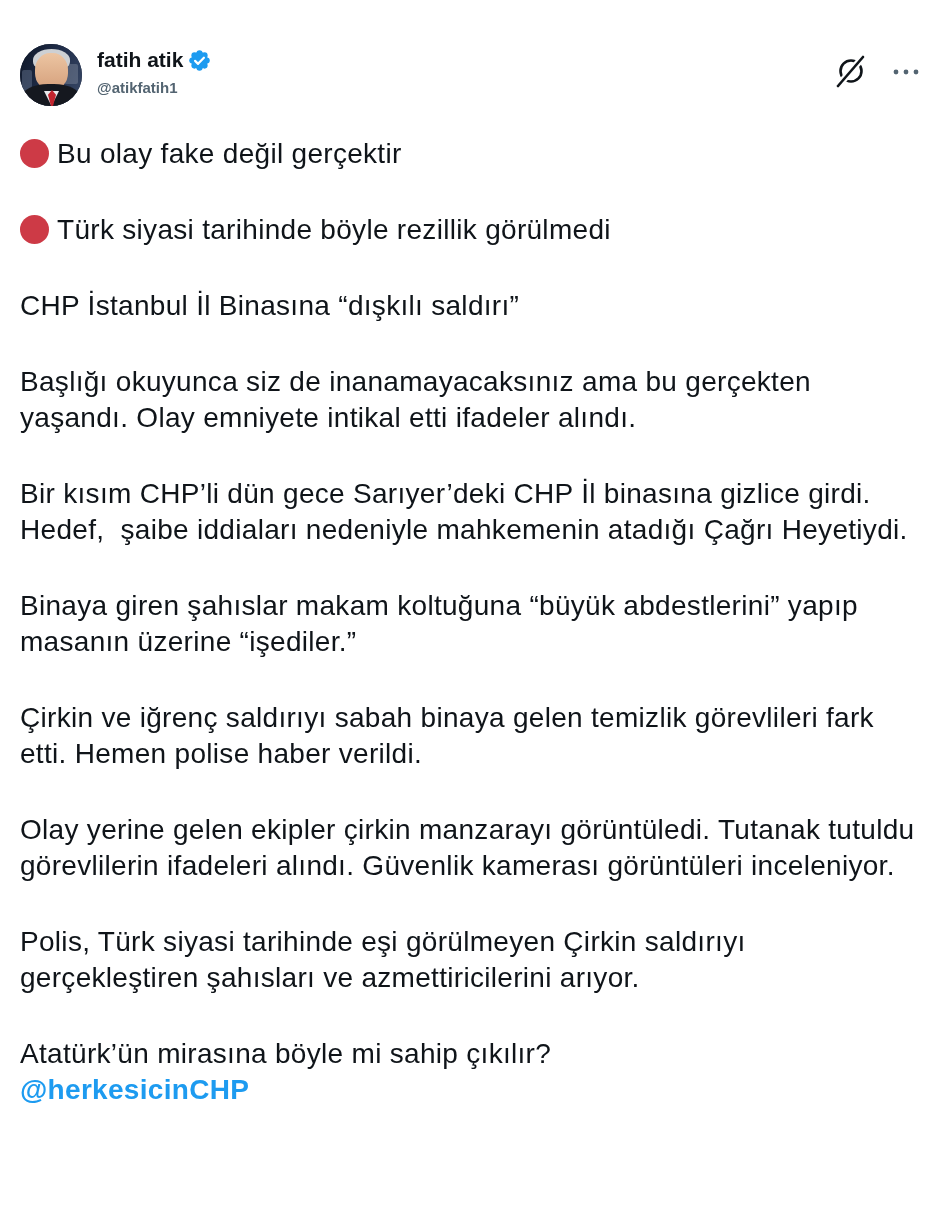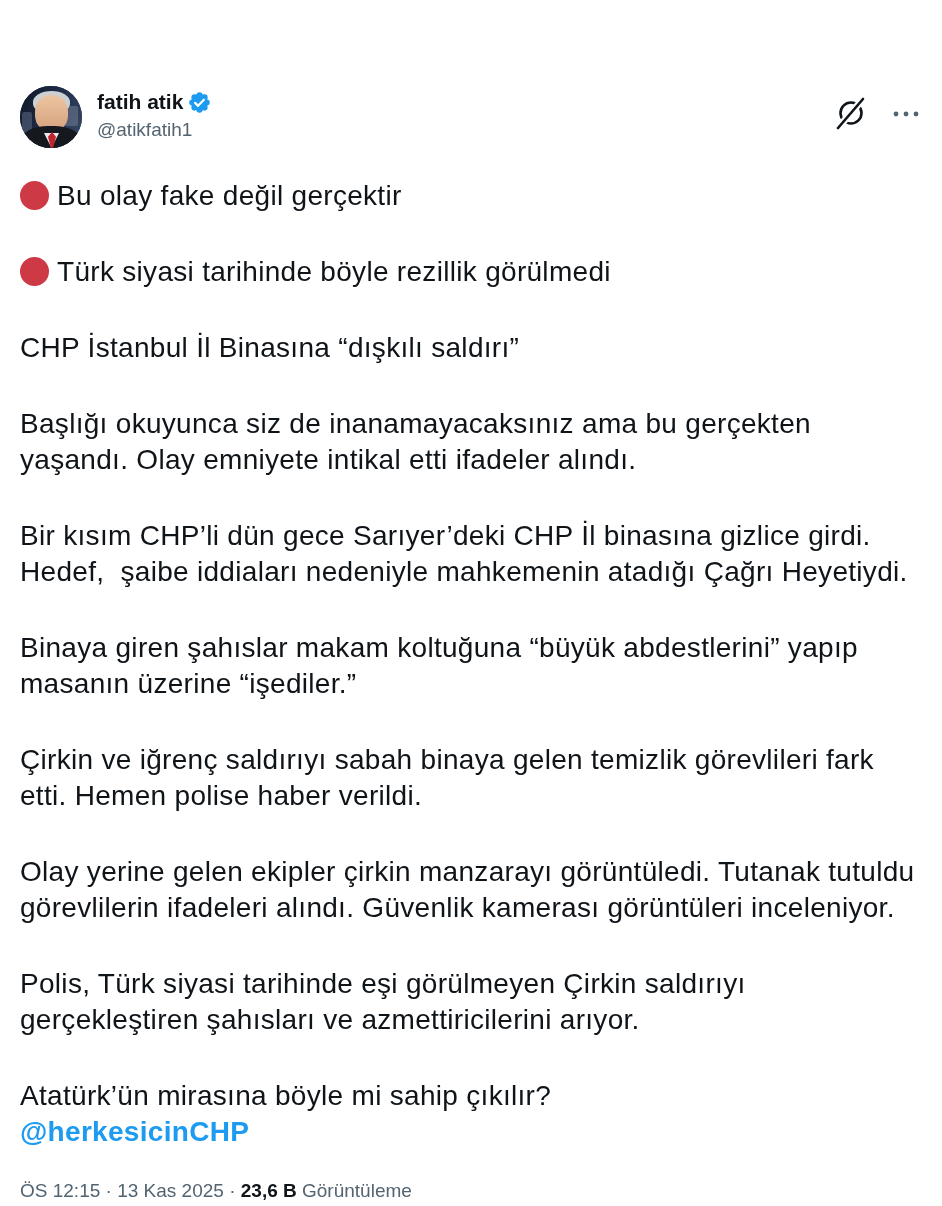--- a/index.html
+++ b/index.html
@@ -11,21 +11,21 @@
   }
   *{box-sizing:border-box;}
   html,body{margin:0;padding:0;}
   body{
     width:942px;height:1206px;
     background:var(--c-bg,#fff);
     font-family:"Liberation Sans","DejaVu Sans",sans-serif;
     color:var(--c-text,#0f1419);
     overflow:hidden;
   }
-  .post{padding:44px 20px 0 20px;margin-top:42px;}
+  .post{padding:44px 20px 0 20px;}
 
   
   .header{display:flex;align-items:flex-start;}
   .avatar{
     width:62px;height:62px;border-radius:50%;
     overflow:hidden;position:relative;flex:0 0 62px;
     background:#1a2234;cursor:pointer;
   }
   .av-bg{position:absolute;inset:0;background:linear-gradient(115deg,#0d1524 0%,#1f2c48 45%,#3a4a68 100%);}
   .av-panel1{position:absolute;left:2px;top:26px;width:10px;height:26px;background:#6a7a95;opacity:.45;border-radius:2px;}
@@ -33,21 +33,21 @@
   .av-hair{position:absolute;left:13px;top:5px;width:37px;height:22px;border-radius:50% 50% 42% 42%;background:#cdd0d3;}
   .av-face{position:absolute;left:15px;top:9px;width:33px;height:37px;border-radius:46%;background:linear-gradient(#ecc5a2,#d5a07c);}
   .av-suit{position:absolute;left:2px;bottom:-6px;width:58px;height:28px;border-radius:45% 45% 0 0;background:#15181f;}
   .av-shirt{position:absolute;left:24px;bottom:0;width:15px;height:15px;background:#e9e9ec;clip-path:polygon(0 0,100% 0,50% 100%);}
   .av-tie{position:absolute;left:28px;bottom:-1px;width:8px;height:17px;background:#c2242e;clip-path:polygon(50% 0,100% 28%,60% 100%,40% 100%,0 28%);}
 
   .id-block{margin-left:15px;padding-top:3px;min-width:0;}
   .name-row{display:flex;align-items:center;gap:5px;}
   .display-name{font-weight:bold;font-size:21px;line-height:26px;color:var(--c-text);cursor:pointer;}
   .badge{width:23px;height:23px;display:block;}
-  .handle{font-size:19px;line-height:24px;color:var(--c-secondary);margin-top:3px;cursor:pointer;}
+  .handle{font-size:15px;line-height:24px;color:var(--c-secondary);margin-top:3px;cursor:pointer;font-weight:bold;}
 
   .header-actions{margin-left:auto;display:flex;align-items:center;gap:20px;padding-top:8px;}
   .icon-btn{border:none;background:none;padding:2px;cursor:pointer;display:flex;align-items:center;}
 
   
   .tweet-text{
     margin-top:30px;
     font-size:28px;line-height:36px;letter-spacing:.3px;
     white-space:pre-wrap;word-wrap:break-word;
     max-width:902px;
@@ -121,15 +121,14 @@
           <circle cx="4" cy="5" r="2.4" fill="#536471"></circle>
           <circle cx="14" cy="5" r="2.4" fill="#536471"></circle>
           <circle cx="24" cy="5" r="2.4" fill="#536471"></circle>
         </svg>
       </button>
     </div>
   </div>
 
   <div class="tweet-text"><div class="para"><span class="emoji-dot"></span><span>Bu olay fake değil gerçektir</span></div><div class="para"><span class="emoji-dot"></span><span>Türk siyasi tarihinde böyle rezillik görülmedi</span></div><div class="para"><span>CHP İstanbul İl Binasına “dışkılı saldırı”</span></div><div class="para"><span>Başlığı okuyunca siz de inanamayacaksınız ama bu gerçekten yaşandı. Olay emniyete intikal etti ifadeler alındı.</span></div><div class="para"><span>Bir kısım CHP’li dün gece Sarıyer’deki CHP İl binasına gizlice girdi. Hedef,  şaibe iddiaları nedeniyle mahkemenin atadığı Çağrı Heyetiydi.</span></div><div class="para"><span>Binaya giren şahıslar makam koltuğuna “büyük abdestlerini” yapıp masanın üzerine “işediler.”</span></div><div class="para"><span>Çirkin ve iğrenç saldırıyı sabah binaya gelen temizlik görevlileri fark etti. Hemen polise haber verildi.</span></div><div class="para"><span>Olay yerine gelen ekipler çirkin manzarayı görüntüledi. Tutanak tutuldu görevlilerin ifadeleri alındı. Güvenlik kamerası görüntüleri inceleniyor.</span></div><div class="para"><span>Polis, Türk siyasi tarihinde eşi görülmeyen Çirkin saldırıyı gerçekleştiren şahısları ve azmettiricilerini arıyor.</span></div><div class="para"><span>Atatürk’ün mirasına böyle mi sahip çıkılır?</span><br><a class="mention" href="#">@herkesicinCHP</a></div></div>
 
-  <div class="footer"><span>ÖS 12:15 · 13 Kas 2025</span><span> · </span><span class="views-count">23,6 B</span><span> Görüntüleme</span></div>
 
 </div>
 
 </body></html>

